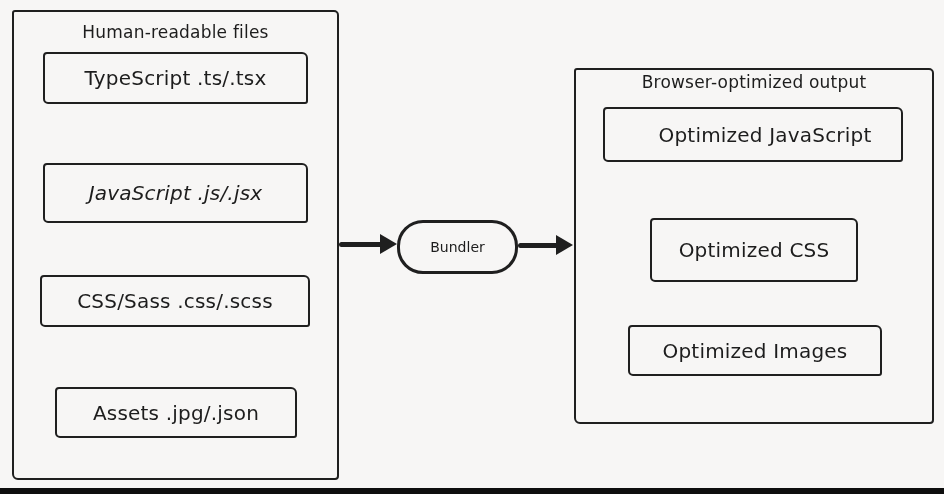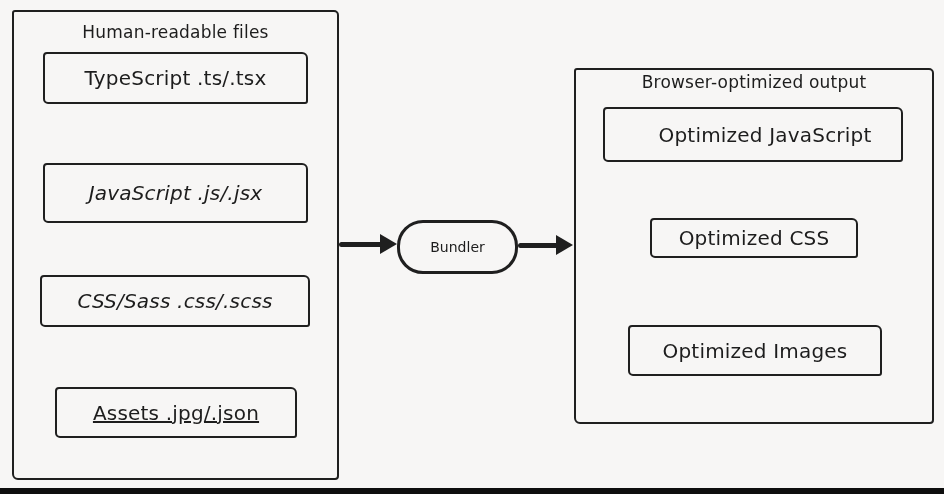--- a/index.html
+++ b/index.html
@@ -39,26 +39,26 @@
     justify-content: center;
     font-size: 20px;
     letter-spacing: 0.2px;
     white-space: nowrap;
     background: transparent;
   }
   
   #left-panel   { left: 12px;  top: 10px;  width: 327px; height: 470px; padding-top: 10px; }
   #lbox-0 { left: 43px;  top: 52px;  width: 265px; height: 52px; }
   #lbox-1 { left: 43px;  top: 163px; width: 265px; height: 60px; font-style: italic; }
-  #lbox-2 { left: 40px;  top: 275px; width: 270px; height: 52px; font-style: italic; }
-  #lbox-3 { left: 55px;  top: 387px; width: 242px; height: 51px; text-decoration: underline; }
+  #lbox-2 { left: 40px;  top: 275px; width: 270px; height: 52px; }
+  #lbox-3 { left: 55px;  top: 387px; width: 242px; height: 51px; }
   
   #right-panel  { left: 574px; top: 68px;  width: 360px; height: 356px; padding-top: 2px; }
   #rbox-0 { left: 603px; top: 107px; width: 300px; height: 55px; padding-left: 24px; }
-  #rbox-1 { left: 650px; top: 218px; width: 208px; height: 40px; }
+  #rbox-1 { left: 650px; top: 218px; width: 208px; height: 64px; }
   #rbox-2 { left: 628px; top: 325px; width: 254px; height: 51px; }
   
   #bundler-node {
     position: absolute;
     left: 397px; top: 220px; width: 121px; height: 54px;
     border: 3px solid #1f1f1f;
     border-radius: 26px;
     box-sizing: border-box;
     display: flex;
     align-items: center;

